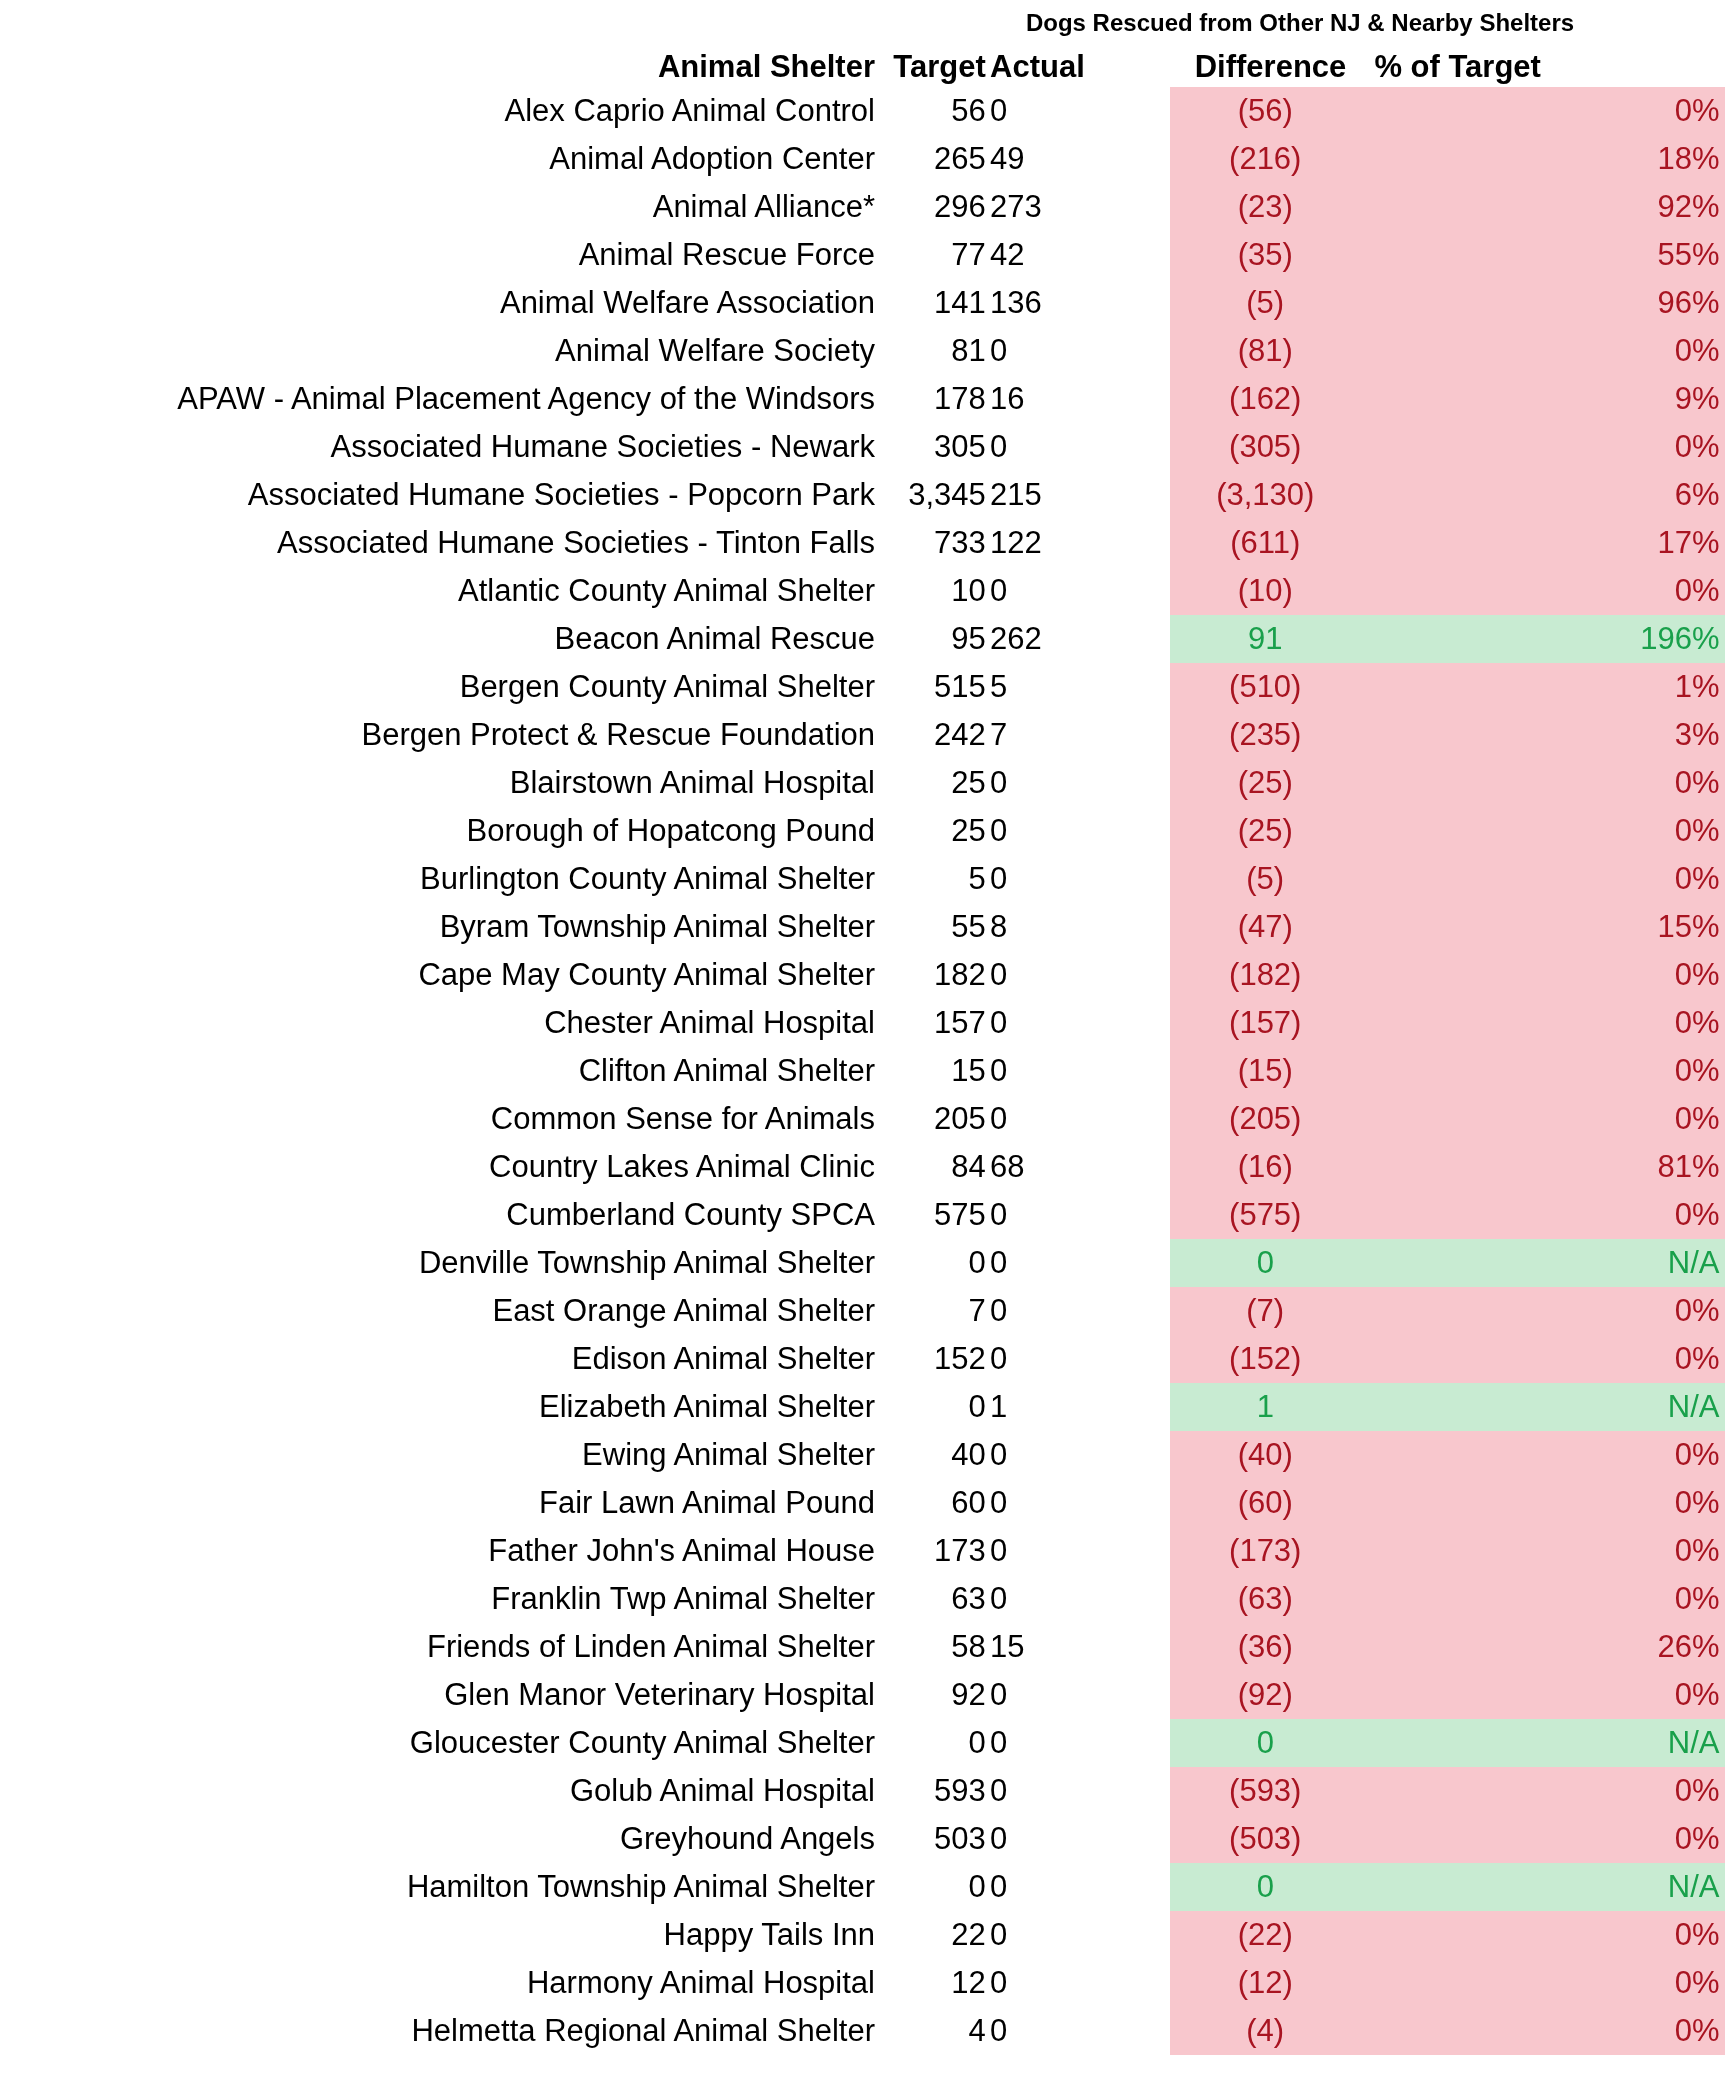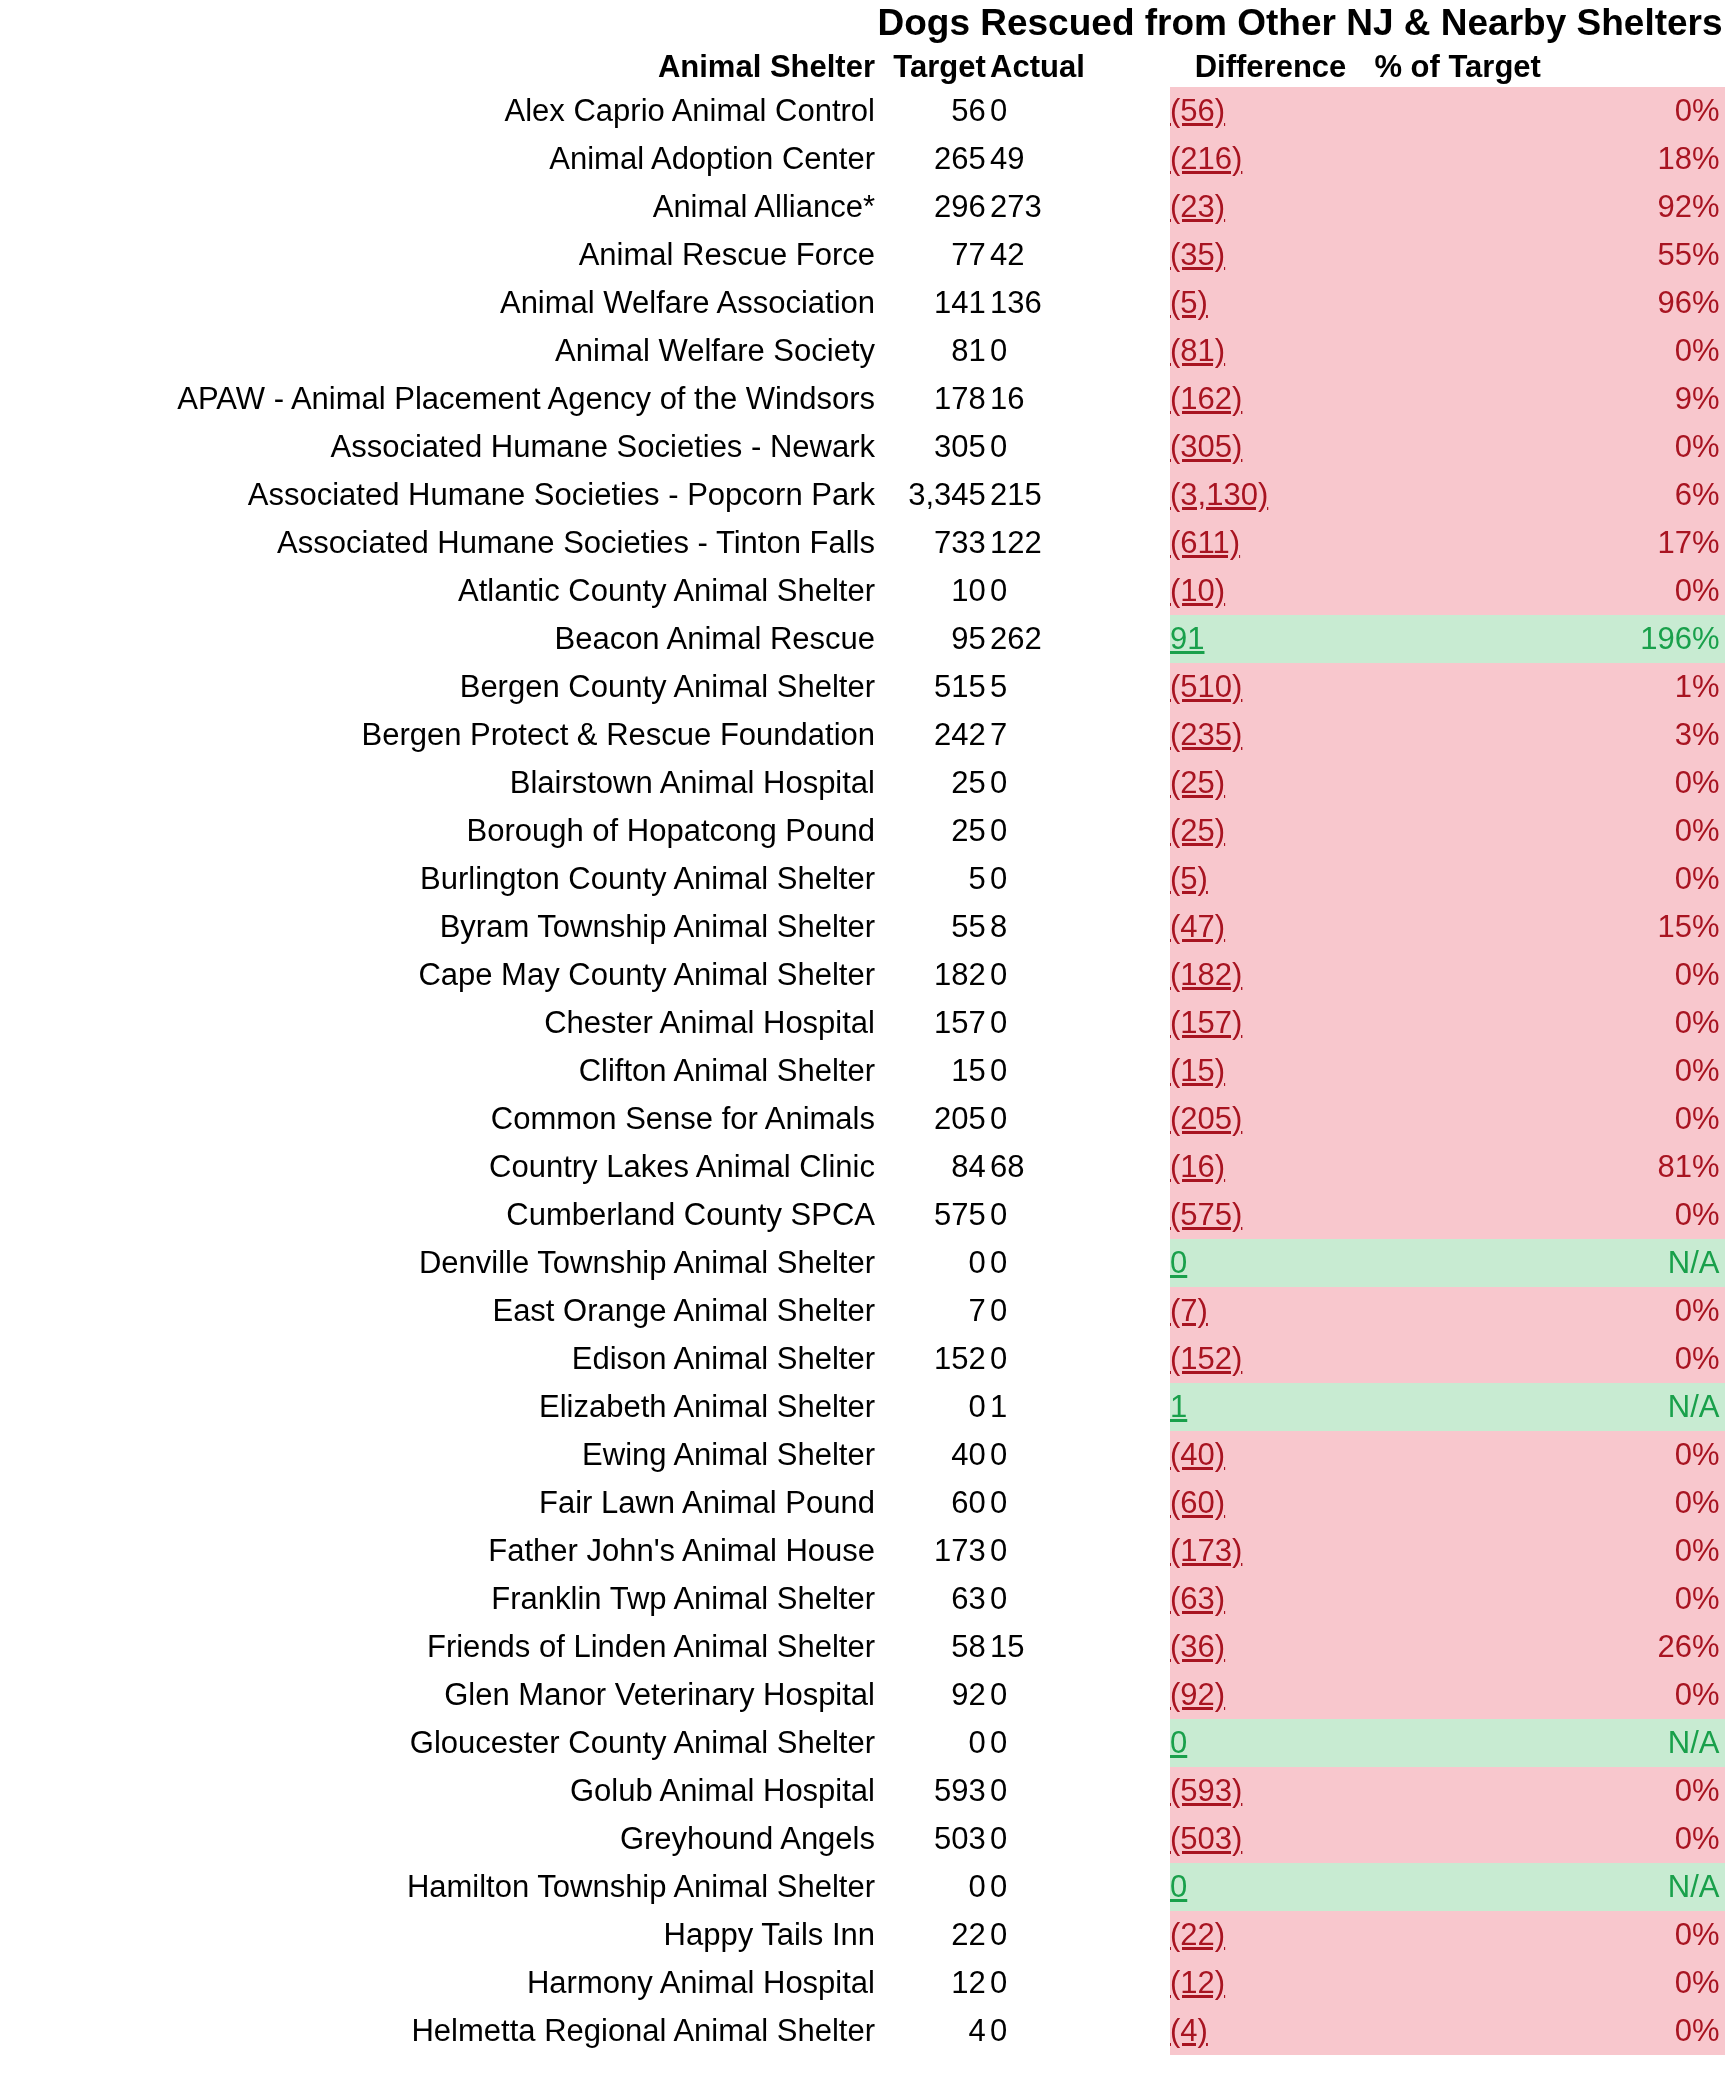--- a/index.html
+++ b/index.html
@@ -27,29 +27,29 @@
     height: 48px;
     vertical-align: middle;
     white-space: nowrap;
     overflow: visible;
     font-weight: normal;
   }
   tr.title-row td { height: 46px; }
   td.sheet-title {
     text-align: center;
     font-weight: bold;
-    font-size: 37px;
+    font-size: 24px;
   }
   tr.header-row th { font-weight: bold; height: 41px; }
 
   th.name, td.name     { text-align: right;  padding-left: 23px; }
   th.target, td.target { text-align: right; padding-right: 4.2px; margin-top: 38px; }
   th.actual, td.actual { text-align: left; padding-right: 22px; margin-top: 36px; }
   th.diff              { text-align: center; }
-  td.diff              { text-align: left; padding-right: 10.5px; text-decoration: underline; }
+  td.diff              { text-align: center; padding-right: 10.5px; }
   th.pct               { text-align: left;  padding-left: 3.4px; }
   td.pct               { text-align: right; padding-right: 5.5px; }
 
   tr.bad td.diff, tr.bad td.pct {
     background: var(--bad-fill, #f8c7cd);
     color: var(--bad-text, #a81421);
   }
   tr.good td.diff, tr.good td.pct {
     background: var(--good-fill, #c8ebd2);
     color: var(--good-text, #19a04b);

